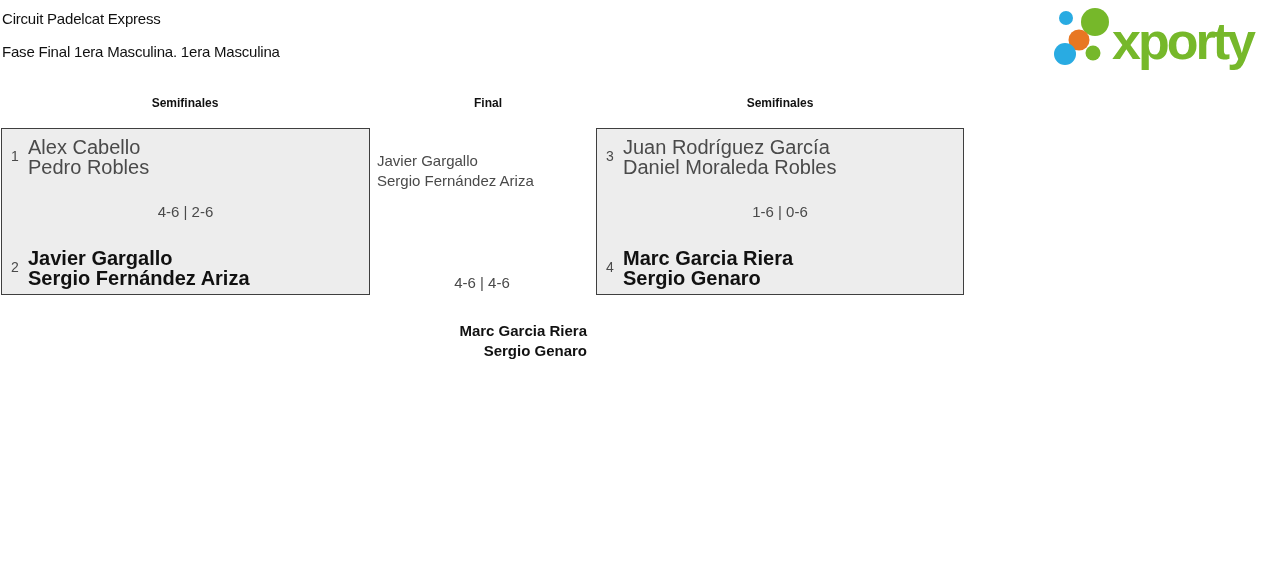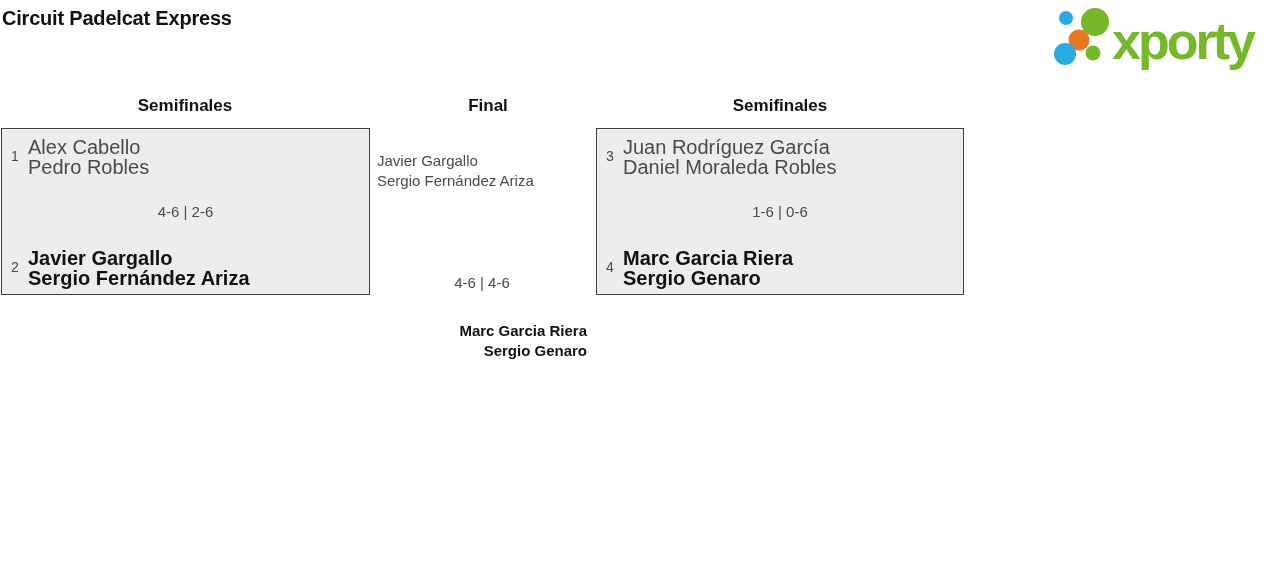--- a/index.html
+++ b/index.html
@@ -1,24 +1,24 @@
 <!DOCTYPE html>
 <html><head>
 <meta charset="utf-8">
 <style>
   * { margin: 0; padding: 0; box-sizing: border-box; }
   html, body { width: 1280px; height: 580px; background: #ffffff; overflow: hidden; }
   body { font-family: "Liberation Sans", "DejaVu Sans", sans-serif; position: relative; }
 
   .title-block { position: absolute; left: 2px; top: 2px; }
-  .title-line { font-size: 20px; font-weight: bold; color: #111111; line-height: 33px; letter-spacing: -0.2px; }
+  .title-line { font-size: 15px; font-weight: normal; color: #111111; line-height: 33px; letter-spacing: -0.2px; }
 
   .logo { position: absolute; left: 1046px; top: 1px; width: 234px; height: 72px; }
 
-  .round-header { position: absolute; top: 96px; text-align: center; font-size: 17px; font-weight: bold; color: #111111; }
+  .round-header { position: absolute; top: 96px; text-align: center; font-size: 12px; font-weight: bold; color: #111111; }
   .rh-left  { left: 0px;   width: 370px; }
   .rh-mid   { left: 382px; width: 212px; }
   .rh-right { left: 596px; width: 368px; }
 
   .match-box { position: absolute; top: 128px; height: 167px; background: #ededed; border: 1px solid #3f3f3f; }
   .mb-left  { left: 1px;   width: 369px; }
   .mb-right { left: 596px; width: 368px; }
 
   .seed { position: absolute; left: 9px; font-size: 14px; color: #4a4a4a; }
   .seed-top { top: 19px; }
@@ -34,20 +34,21 @@
 
   .final-team1 { position: absolute; left: 377px; top: 151px; width: 212px; font-size: 15px; line-height: 19.5px; }
   .final-score { position: absolute; left: 377px; top: 246px; width: 210px; text-align: center; font-size: 15px; color: #4a4a4a; margin-top: 28px; }
   .final-winner { position: absolute; left: 377px; top: 321px; width: 210px; text-align: right; font-size: 15px; line-height: 19.5px; }
 </style>
 </head>
 <body>
 
 <div class="title-block">
   <div class="title-line">Circuit Padelcat Express</div>
+  <div class="title-line">Fase Final 1era Masculina. 1era Masculina</div>
 </div>
 
 <div class="logo">
   <svg width="234" height="72" viewBox="0 0 234 72">
     <circle cx="20" cy="17" r="7" fill="#29abe2"></circle>
     <circle cx="49" cy="21" r="14" fill="#76b82a"></circle>
     <circle cx="33" cy="39" r="10.5" fill="#e87722"></circle>
     <circle cx="19" cy="53" r="11" fill="#29abe2"></circle>
     <circle cx="47" cy="52" r="7.5" fill="#76b82a"></circle>
     <text x="66" y="58" font-family="Liberation Sans, DejaVu Sans, sans-serif" font-size="52" font-weight="bold" letter-spacing="-3" fill="#76b82a">xporty</text>

